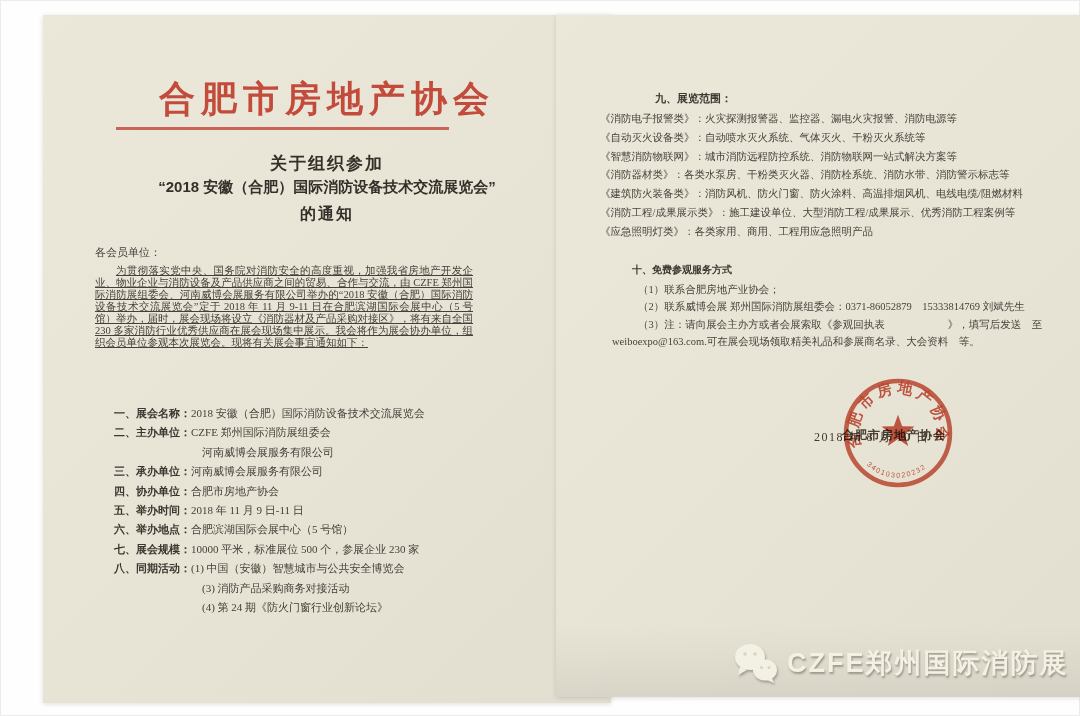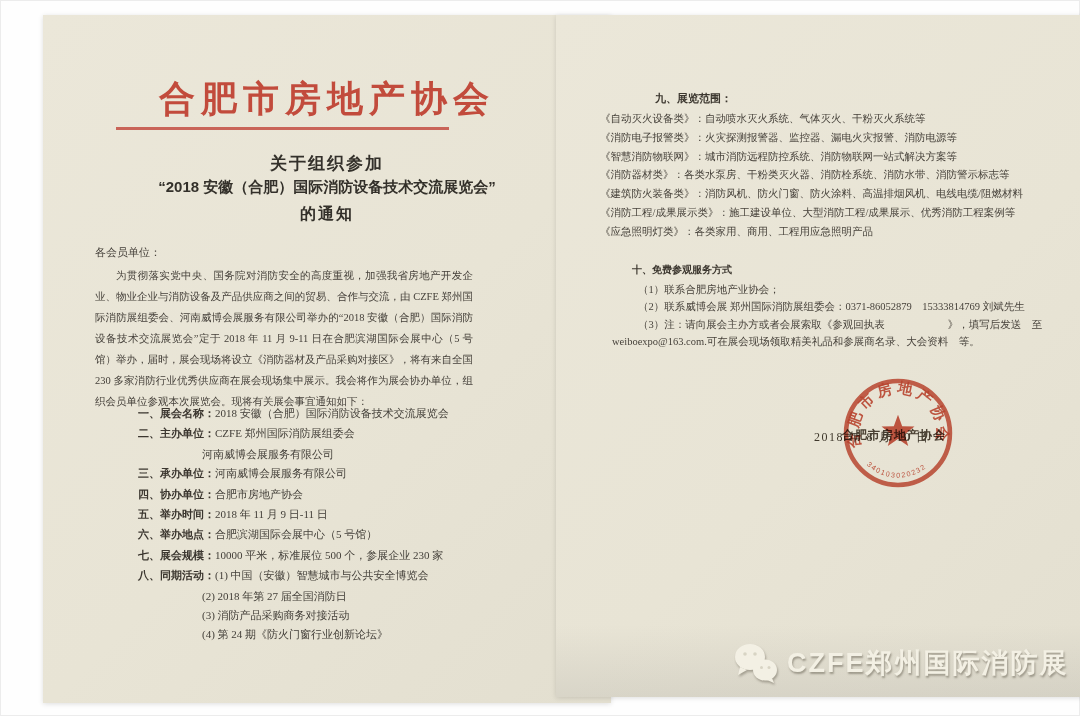--- a/index.html
+++ b/index.html
@@ -30,26 +30,26 @@
   }
   .doc-title { position: absolute; left: 0; width: 100%; text-align: center;
     font-family: "Liberation Sans", "DejaVu Sans", sans-serif; font-weight: bold; color: #33302a; }
   .doc-title.l1 { top: 137px; font-size: 17px; letter-spacing: 2px; }
   .doc-title.l2 { top: 163px; font-size: 15px; }
   .doc-title.l3 { top: 189px; font-size: 16px; letter-spacing: 2px; }
 
   .salutation { position: absolute; top: 230px; left: 52px; font-size: 11px; color: #45403a; }
   .intro {
     position: absolute; top: 250px; left: 52px; width: 378px;
-    font-size: 10.5px; line-height: 21px; color: #45403a;
-    text-indent: 21px; text-align: justify;
+    font-size: 10.5px; line-height: 12px; color: #45403a;
+    text-indent: 21px; text-align: justify; text-decoration: underline;
   }
   .notice-list { position: absolute; top: 389px; left: 71px; width: 392px;
     font-size: 11px; line-height: 19.4px; color: #44403a; white-space: nowrap; }
-  .notice-list .lbl { font-family: Liberation Mono, monospace; font-weight: bold; color: #3b362f; margin-left: 24px; }
+  .notice-list .lbl { font-family: Liberation Serif, serif; font-weight: bold; color: #3b362f; }
   .notice-list .row.cont { padding-left: 88px; }
 
   
   .scope-title { position: absolute; top: 76px; left: 99px; font-size: 11px; font-weight: bold;
     font-family: Liberation Serif, serif; color: #3c372f; }
   .scope-list { position: absolute; top: 95px; left: 44px; width: 430px;
     font-size: 10.5px; line-height: 18.8px; color: #47423b; white-space: nowrap; }
   .visit-title { position: absolute; top: 248px; left: 76px; font-size: 10px; font-weight: bold;
     font-family: Liberation Serif, serif; color: #3c372f; }
   .visit-list { position: absolute; top: 266px; left: 56px; width: 420px;
@@ -95,31 +95,30 @@
     <div class="notice-list">
       <div class="row"><span class="lbl">一、展会名称：</span><span class="val">2018 安徽（合肥）国际消防设备技术交流展览会</span></div>
       <div class="row"><span class="lbl">二、主办单位：</span><span class="val">CZFE 郑州国际消防展组委会</span></div>
       <div class="row cont"><span class="val">河南威博会展服务有限公司</span></div>
       <div class="row"><span class="lbl">三、承办单位：</span><span class="val">河南威博会展服务有限公司</span></div>
       <div class="row"><span class="lbl">四、协办单位：</span><span class="val">合肥市房地产协会</span></div>
       <div class="row"><span class="lbl">五、举办时间：</span><span class="val">2018 年 11 月 9 日-11 日</span></div>
       <div class="row"><span class="lbl">六、举办地点：</span><span class="val">合肥滨湖国际会展中心（5 号馆）</span></div>
       <div class="row"><span class="lbl">七、展会规模：</span><span class="val">10000 平米，标准展位 500 个，参展企业 230 家</span></div>
       <div class="row"><span class="lbl">八、同期活动：</span><span class="val">(1) 中国（安徽）智慧城市与公共安全博览会</span></div>
-      <div class="row cont"><span class="val">(2) 2018 年第 27 届全国消防日</span></div>
       <div class="row cont"><span class="val">(3) 消防产品采购商务对接活动</span></div>
       <div class="row cont"><span class="val">(4) 第 24 期《防火门窗行业创新论坛》</span></div>
     </div>
   </div>
 
   <div class="page page-right">
     <div class="scope-title">九、展览范围：</div>
     <div class="scope-list">
+      <div>《消防电子报警类》：火灾探测报警器、监控器、漏电火灾报警、消防电源等</div>
       <div>《自动灭火设备类》：自动喷水灭火系统、气体灭火、干粉灭火系统等</div>
-      <div>《消防电子报警类》：火灾探测报警器、监控器、漏电火灾报警、消防电源等</div>
       <div>《智慧消防物联网》：城市消防远程防控系统、消防物联网一站式解决方案等</div>
       <div>《消防器材类》：各类水泵房、干粉类灭火器、消防栓系统、消防水带、消防警示标志等</div>
       <div>《建筑防火装备类》：消防风机、防火门窗、防火涂料、高温排烟风机、电线电缆/阻燃材料</div>
       <div>《消防工程/成果展示类》：施工建设单位、大型消防工程/成果展示、优秀消防工程案例等</div>
       <div>《应急照明灯类》：各类家用、商用、工程用应急照明产品</div>
     </div>
 
     <div class="visit-title">十、免费参观服务方式</div>
     <div class="visit-list">
       <div class="vrow">（1）联系合肥房地产业协会；</div>

